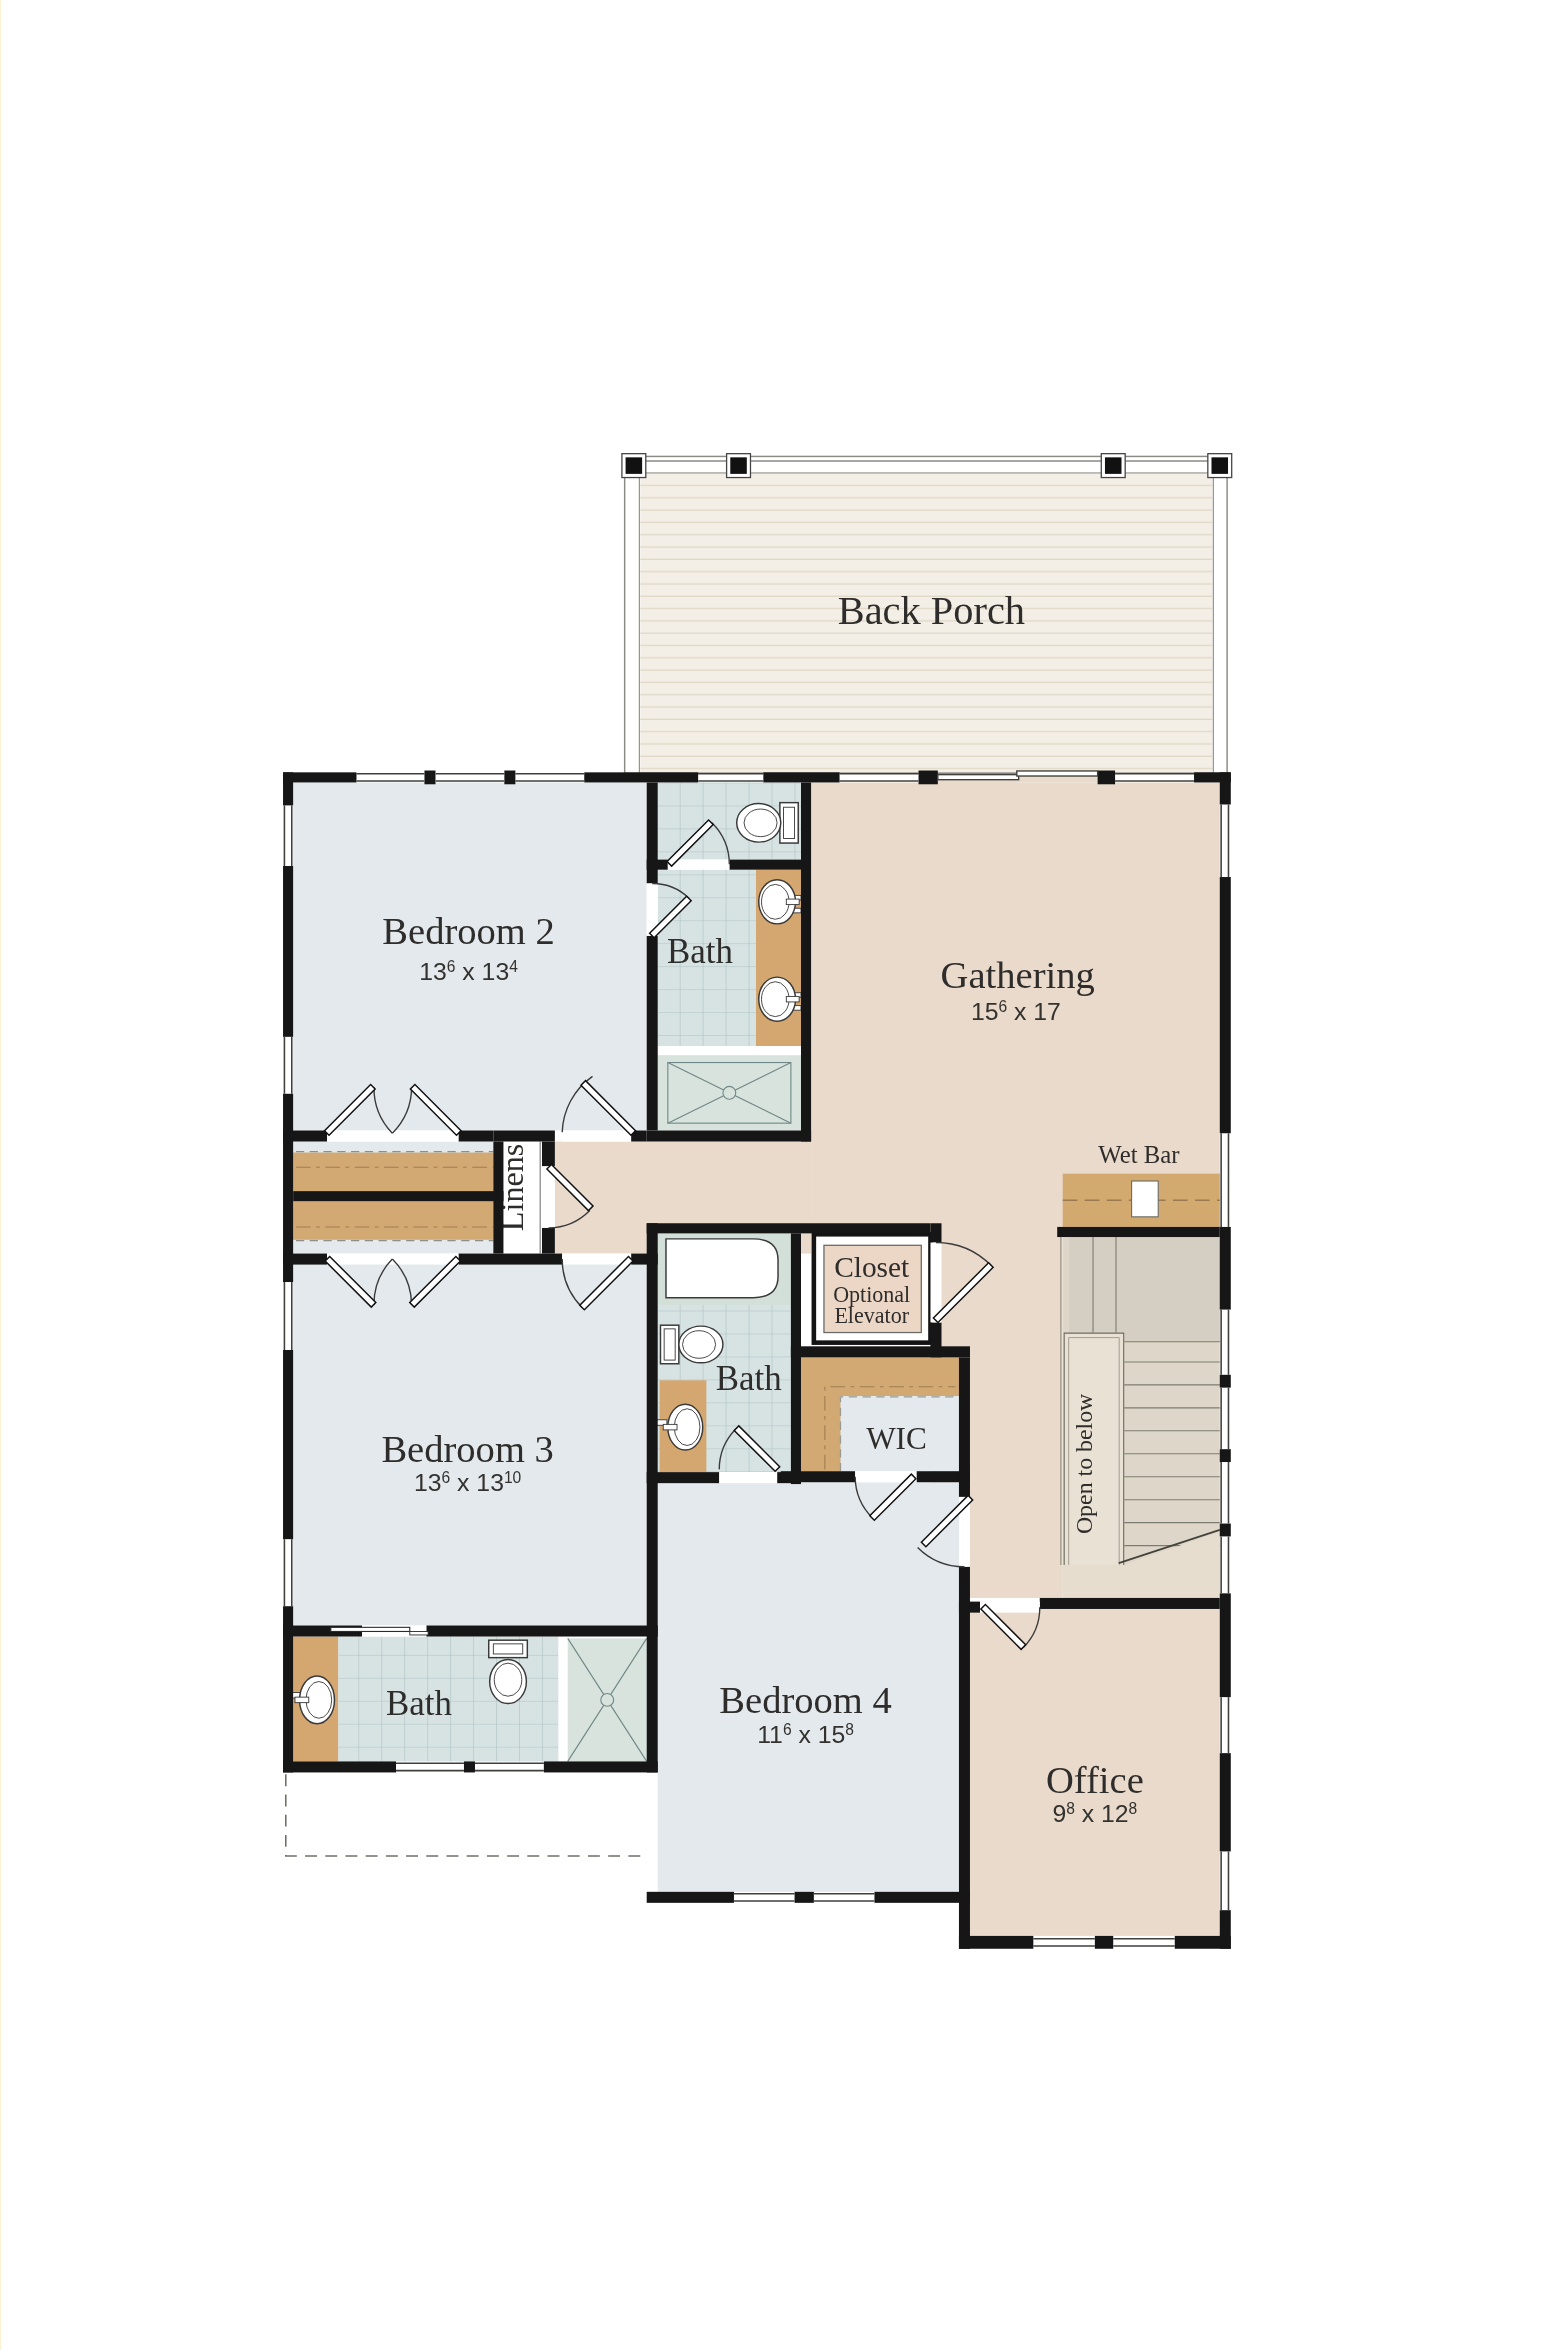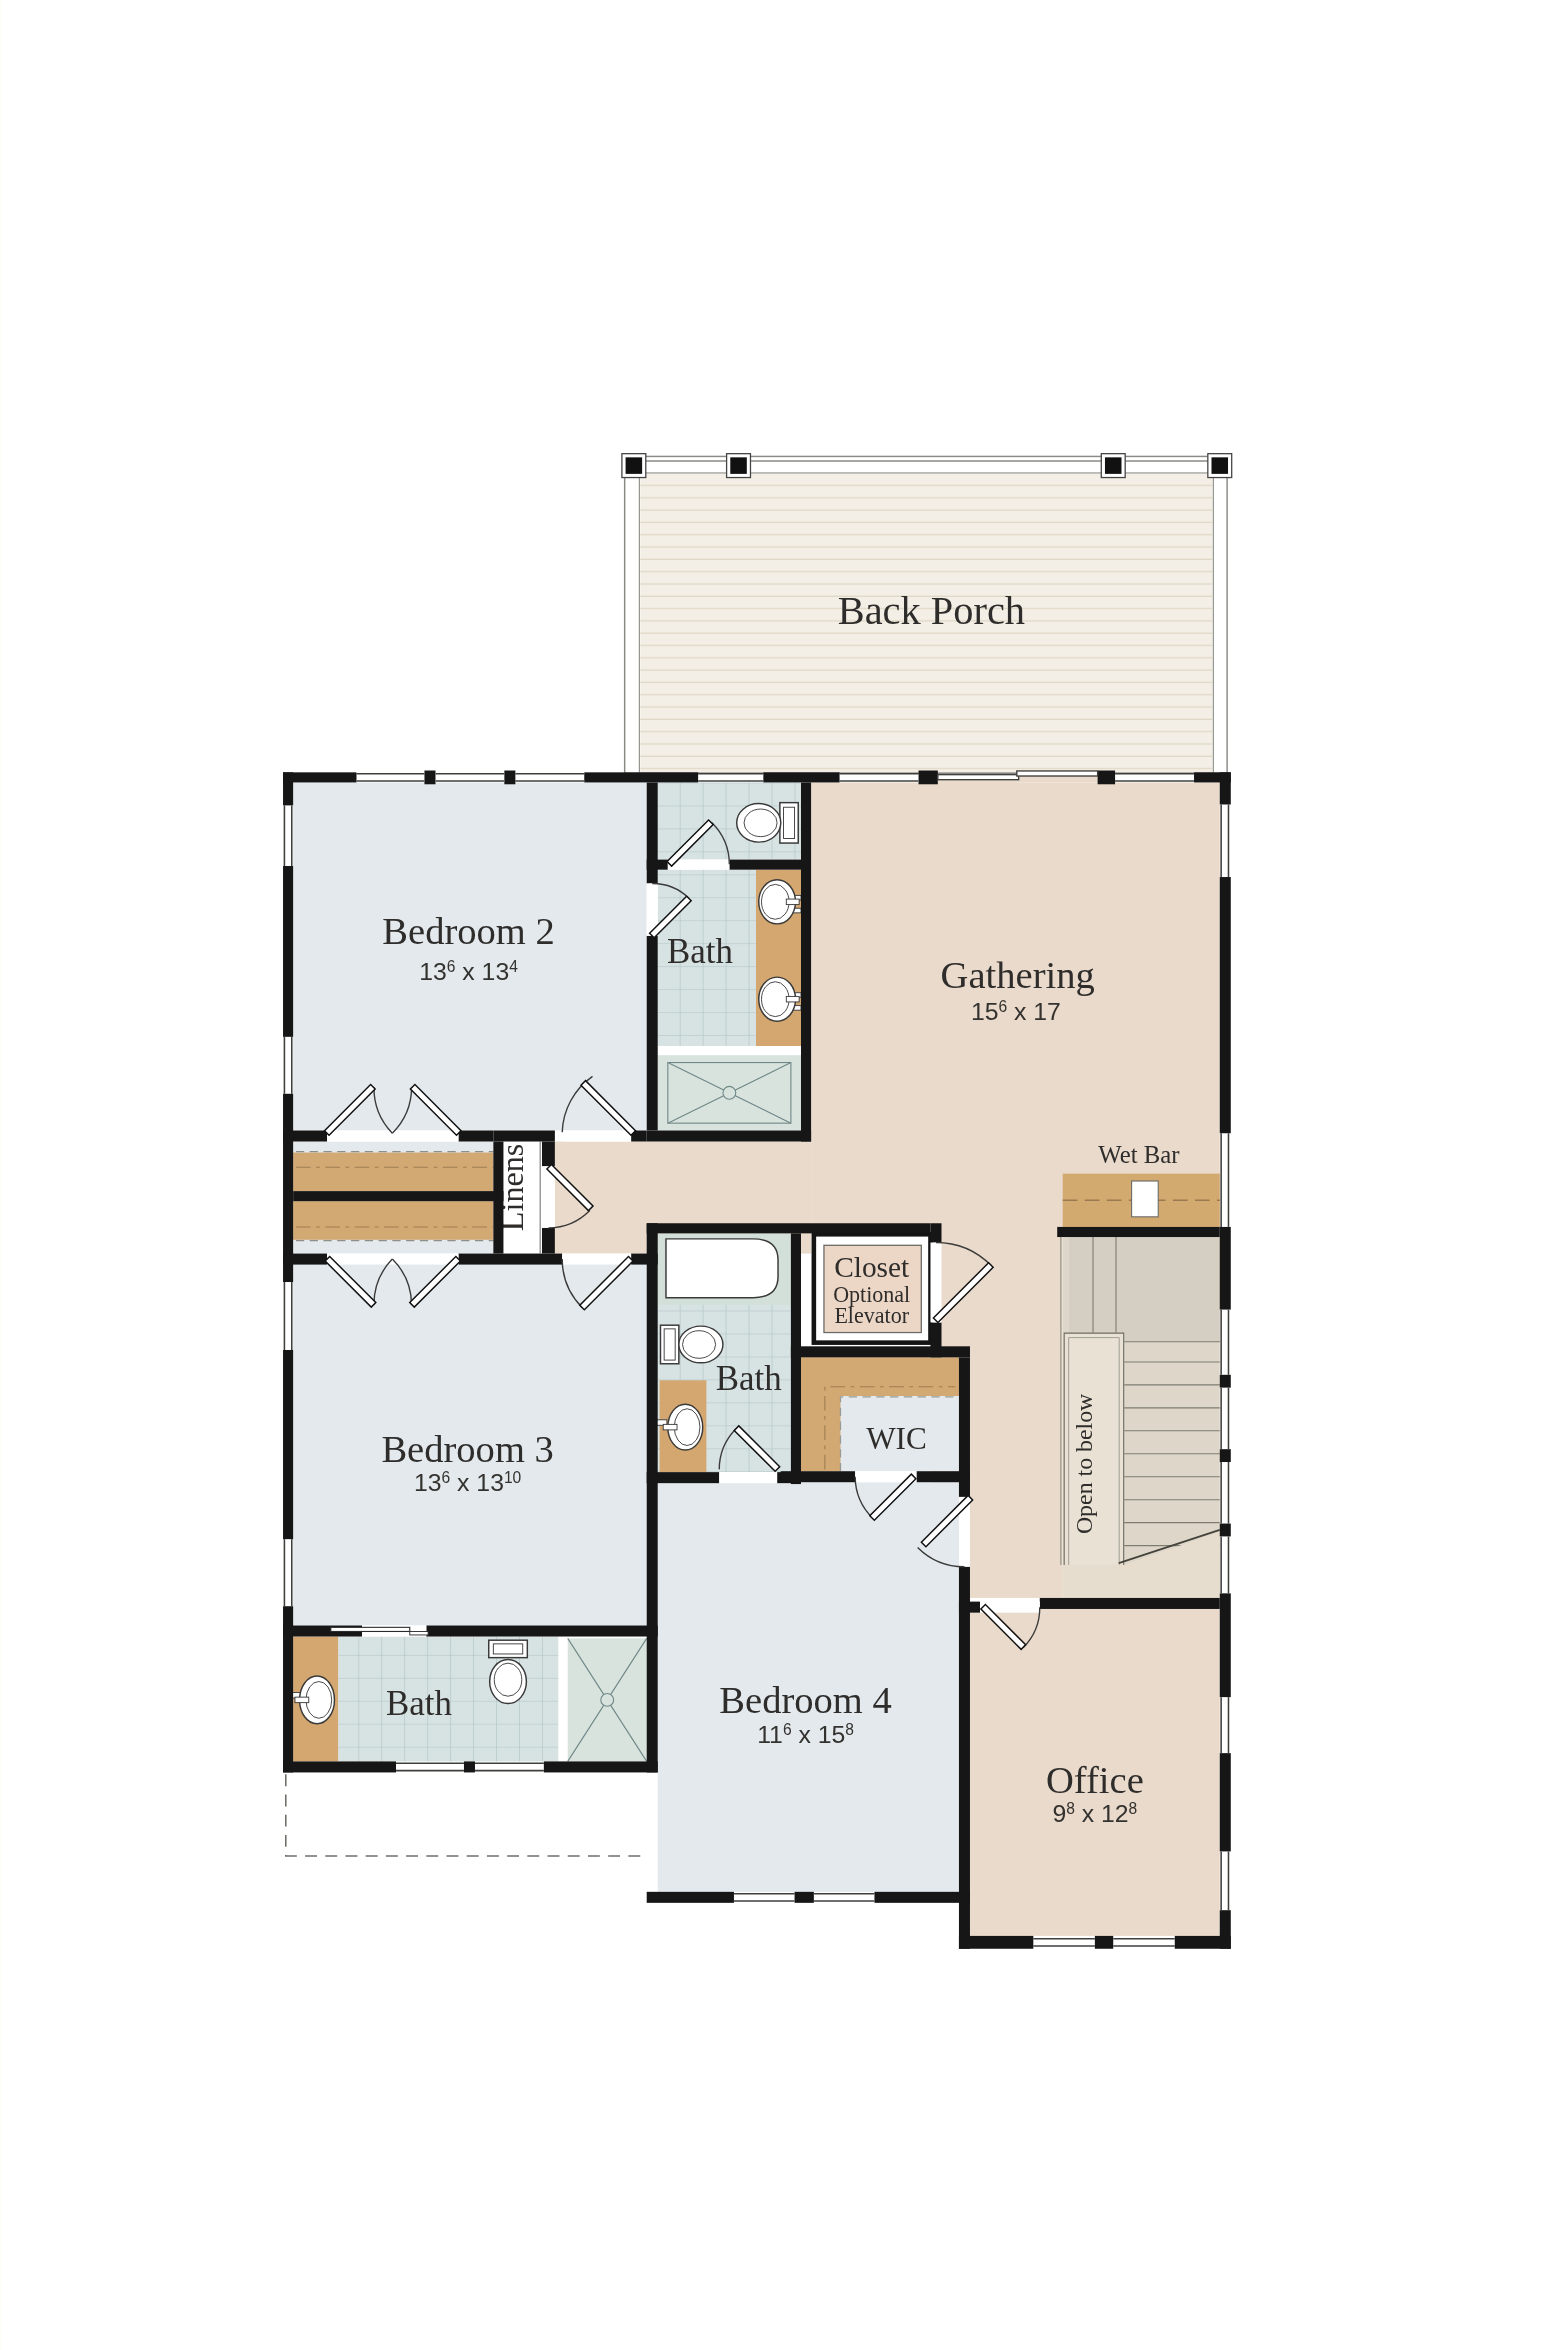--- a/index.html
+++ b/index.html
@@ -1,16 +1,16 @@
 <!DOCTYPE html>
 <html style="font-size:14.7px"><head>
 <meta charset="utf-8">
 <style>
   html,body{margin:0;padding:0;background:#ffffff;}
-  .wrap{width:1568px;height:2351px;position:relative;background:#fef9c3;}
+  .wrap{width:1568px;height:2351px;position:relative;background:#eab308;}
   text{font-family:"Liberation Serif", serif;fill:#2e2d2b;}
   .dim{font-family:"Liberation Sans", sans-serif;fill:#33322f;}
 </style>
 </head>
 <body>
 <div class="wrap">
 <svg width="1568" height="2351" viewBox="0 0 1707 2560">
 <defs>
   <pattern id="deck" patternUnits="userSpaceOnUse" x="697" y="516" width="20" height="13.4">
     <rect width="20" height="13.4" fill="#f4efe6"></rect>

